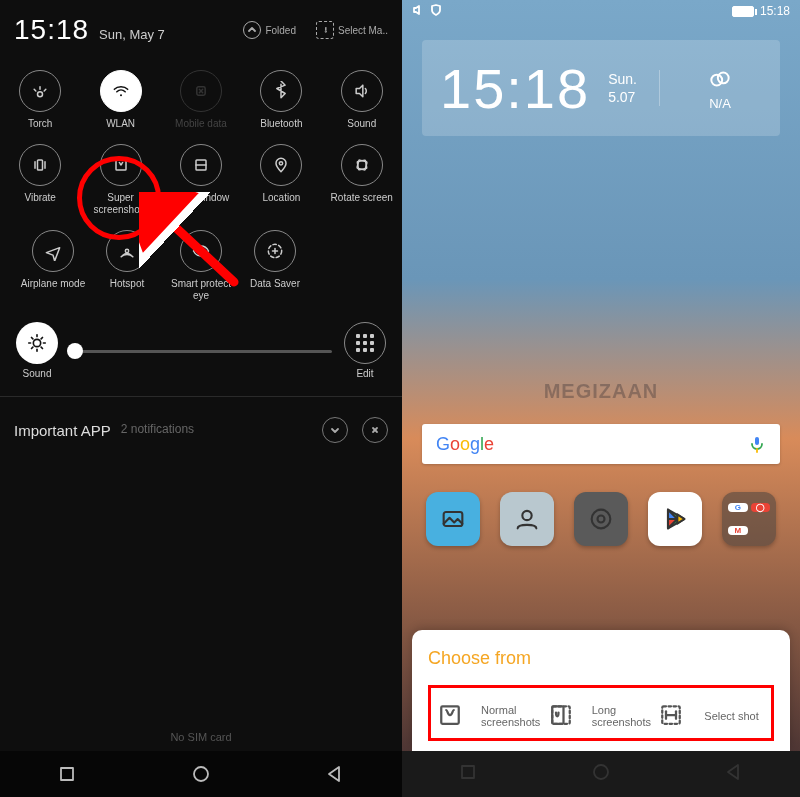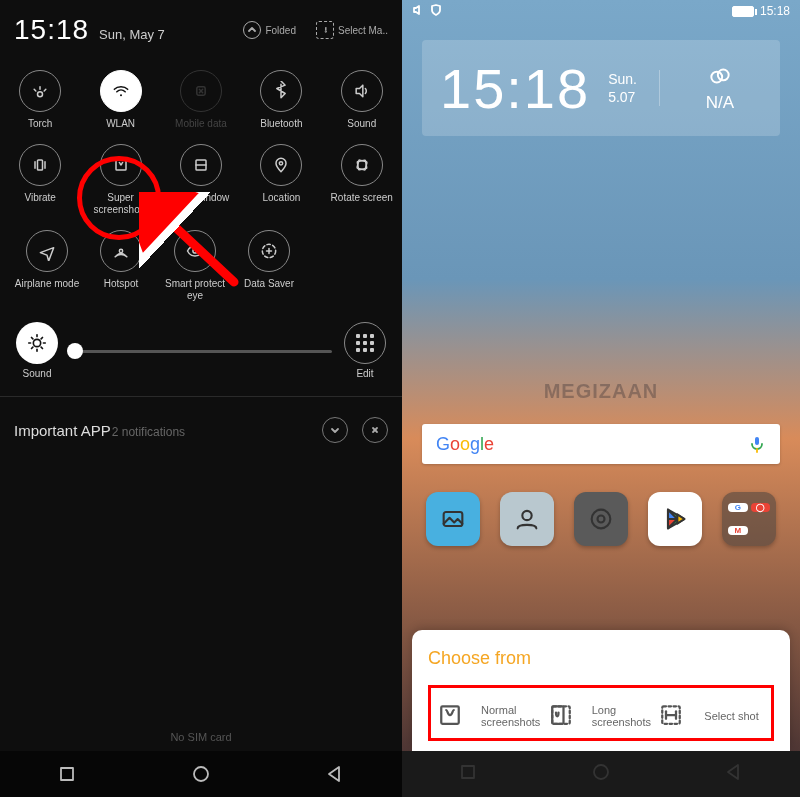--- a/index.html
+++ b/index.html
@@ -29,21 +29,21 @@
   .bright-auto { display:flex; flex-direction:column; align-items:center; gap:4px; }
   .bright-icon { width:42px; height:42px; border-radius:50%; background:#fff; color:#111; display:flex; align-items:center; justify-content:center; }
   .slider { position:relative; flex:1; height:3px; background:#555; border-radius:2px; }
   .slider .thumb { position:absolute; left:2%; top:50%; transform:translate(-50%,-50%); width:16px; height:16px; background:#fff; border-radius:50%; }
   .edit { display:flex; flex-direction:column; align-items:center; gap:4px; }
   .edit-icon { width:42px; height:42px; border-radius:50%; border:1.5px solid #888; display:grid; grid-template-columns:repeat(3,4px); grid-template-rows:repeat(3,4px); gap:3px; place-content:center; }
   .edit-icon span { width:4px; height:4px; background:#ccc; border-radius:1px; }
   
   .divider { height:1px; background:#2a2a2a; margin:4px 0; }
   .notif { display:flex; align-items:center; padding:16px 14px; justify-content:space-between; }
-  .notif-left { display:flex; align-items:flex-end; gap:1px; }
+  .notif-left { display:flex; align-items:flex-start; gap:10px; }
   .notif-title { font-size:15px; color:#ddd; }
   .notif-sub { font-size:12px; color:#666; }
   .notif-right { display:flex; gap:14px; }
   .circ { width:26px; height:26px; border:1.5px solid #777; border-radius:50%; display:flex; align-items:center; justify-content:center; font-size:12px; color:#aaa; }
   .no-sim { position:absolute; bottom:54px; width:100%; text-align:center; font-size:11px; color:#555; }
   
   .nav { position:absolute; bottom:0; width:100%; height:46px; background:#060606; display:flex; justify-content:space-around; align-items:center; }
   .nav .nicon { width:20px; height:20px; color:#bbb; }
   
   .red-circle { position:absolute; left:77px; top:156px; width:84px; height:84px; border:5px solid #f00; border-radius:50%; pointer-events:none; }
@@ -52,21 +52,21 @@
   
   .r-status { height:22px; display:flex; justify-content:space-between; align-items:center; padding:0 10px; color:#fff; font-size:12px; }
   .r-status-left { display:flex; gap:6px; }
   .r-status-right { display:flex; align-items:center; gap:6px; }
   .batt { width:22px; height:11px; border:1.5px solid #fff; border-radius:2px; position:relative; background:#fff; }
   .batt::after { content:""; position:absolute; right:-4px; top:2.5px; width:2px; height:6px; background:#fff; }
   
   .clockw { margin:18px 20px; height:96px; border-radius:4px; background:rgba(255,255,255,0.18); display:flex; align-items:center; color:#fff; }
   .clockw .big { font-size:56px; font-weight:200; padding:0 18px; letter-spacing:2px; }
   .clockw .dateinfo { font-size:14px; line-height:18px; padding-right:22px; border-right:1px solid rgba(255,255,255,0.3); }
-  .clockw .weather { flex:1; display:flex; flex-direction:column; align-items:center; gap:4px; font-size:17px; }
+  .clockw .weather { flex:1; display:flex; flex-direction:column; align-items:center; gap:4px; font-size:13px; }
   
   .wm { position:absolute; top:380px; width:100%; text-align:center; font-size:20px; color:rgba(30,30,40,0.3); font-weight:600; letter-spacing:1px; }
   
   .gbar { position:absolute; top:424px; left:20px; right:20px; height:40px; background:#fff; border-radius:3px; display:flex; align-items:center; padding:0 14px; justify-content:space-between; box-shadow:0 1px 3px rgba(0,0,0,0.2); }
   .glogo { font-weight:500; font-size:18px; }
   .glogo span:nth-child(1){color:#4285F4;} .glogo span:nth-child(2){color:#EA4335;} .glogo span:nth-child(3){color:#FBBC05;} .glogo span:nth-child(4){color:#4285F4;} .glogo span:nth-child(5){color:#34A853;} .glogo span:nth-child(6){color:#EA4335;}
   .mic { width:18px; height:18px; }
   
   .apps { position:absolute; top:492px; left:0; right:0; display:flex; justify-content:space-around; padding:0 14px; }
   .app { width:54px; height:54px; border-radius:12px; display:flex; align-items:center; justify-content:center; box-shadow:0 2px 4px rgba(0,0,0,0.25); }
@@ -209,21 +209,21 @@
         <div class="tg-icon">
             <svg viewBox="0 0 24 24" width="20" height="20">
               <rect x="7" y="7" width="10" height="10" rx="1" transform="rotate(15 12 12)"></rect>
               <rect x="7" y="7" width="10" height="10" rx="1" transform="rotate(-10 12 12)"></rect>
             </svg>
           </div>
         <div class="tg-label">Rotate screen</div>
       </div>
     </div>
 
-    <div class="tg-row" style="justify-content:flex-start; padding-left:10px;">
+    <div class="tg-row" style="justify-content:flex-start; padding-left:16px;">
       <div class="tg-item">
         <div class="tg-icon">
             <svg viewBox="0 0 24 24" width="20" height="20">
               <path d="M4 14l16-6-6 16-2-7-8-3z"></path>
             </svg>
           </div>
         <div class="tg-label">Airplane mode</div>
       </div>
       <div class="tg-item">
         <div class="tg-icon">

